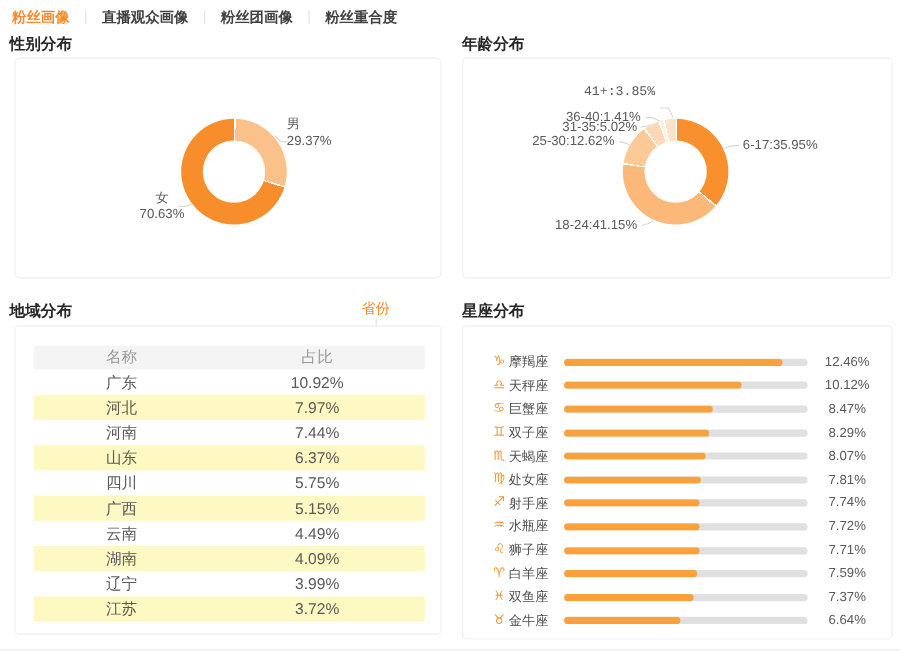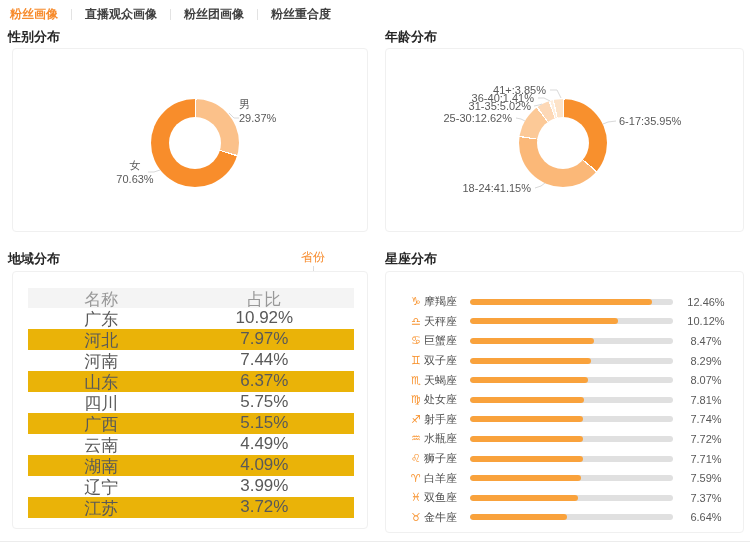--- a/index.html
+++ b/index.html
@@ -27,25 +27,25 @@
   .lines { position:absolute; left:0; top:0; pointer-events:none; }
 
   
   .rtabs { position:absolute; left:295px; top:249px; display:flex; align-items:center;flex-direction:column; }
   .rtab { font-size:12px; color:#404040; cursor:pointer; }
   .rtab.active { color:#f78b2c; }
   .rsep { width:1px; height:10px; background:#dcdcdc; margin:0 8px; }
 
   
   .rtable { position:absolute; left:15px; top:16px; width:326px; }
-  .trow { display:flex; height:21px; font-size:17px; color:#595959; }
+  .trow { display:flex; height:21px; align-items:center; font-size:13px; color:#595959; }
   .trow .c1 { width:45%; text-align:center; }
   .trow .c2 { width:55%; text-align:center; }
   .trow.thead { background:#f4f4f4; color:#999; height:20px; }
-  .trow.alt { background:#eab308; }
+  .trow.alt { background:#fef9c3; }
 
   
   .zwrap { position:absolute; left:0; top:20px; width:100%; padding:0 12px 0 25px; }
   .zrow { display:flex; align-items:center; height:19.6px; }
   .zicon { width:13px; font-size:11px; color:#f8932f; line-height:1; }
   .zname { width:40px; font-size:11px; color:#4f4f4f; white-space:nowrap; }
   .ztrack { flex:1; height:6px; background:#e0e0e0; border-radius:3px; margin:0 8px 0 6px; position:relative; overflow:hidden; }
   .zbar { position:absolute; left:0; top:0; height:6px; border-radius:3px; background:#f9a23c; }
   .zval { width:50px; font-size:11px; color:#595959; text-align:center; }
 
@@ -104,21 +104,21 @@
     <div class="hole"></div>
       </div>
     <svg class="lines" width="359" height="184">
       <polyline points="164,41 171,41 175,49" fill="none" stroke="#d9d9d9" stroke-width="1"></polyline>
       <polyline points="152,49 158,49 164,52" fill="none" stroke="#d9d9d9" stroke-width="1"></polyline>
       <polyline points="148,57 153,56 156,55" fill="none" stroke="#d9d9d9" stroke-width="1"></polyline>
       <polyline points="130,69 135,70 139,72" fill="none" stroke="#d9d9d9" stroke-width="1"></polyline>
       <polyline points="149,139 155,137 159,134" fill="none" stroke="#d9d9d9" stroke-width="1"></polyline>
       <polyline points="230,72 222,73 217,75" fill="none" stroke="#d9d9d9" stroke-width="1"></polyline>
     </svg>
-    <div class="alabel" style="right:197px; top:36px;">41+:3.85%</div>
+    <div class="alabel" style="right:197px; top:23px;font-family:Liberation Mono, monospace;">41+:3.85%</div>
     <div class="alabel" style="right:209px; top:44px;text-align:right;">36-40:1.41%</div>
     <div class="alabel" style="right:212px; top:52px;">31-35:5.02%</div>
     <div class="alabel" style="right:231px; top:64px;">25-30:12.62%</div>
     <div class="alabel" style="right:212px; top:134px;">18-24:41.15%</div>
     <div class="alabel" style="left:233px; top:67px;">6-17:35.95%</div>
   </div>
 
   <div class="box" style="left:12px; top:271px; width:356px; height:258px;">
     <div class="rtable">
         <div class="trow thead">

